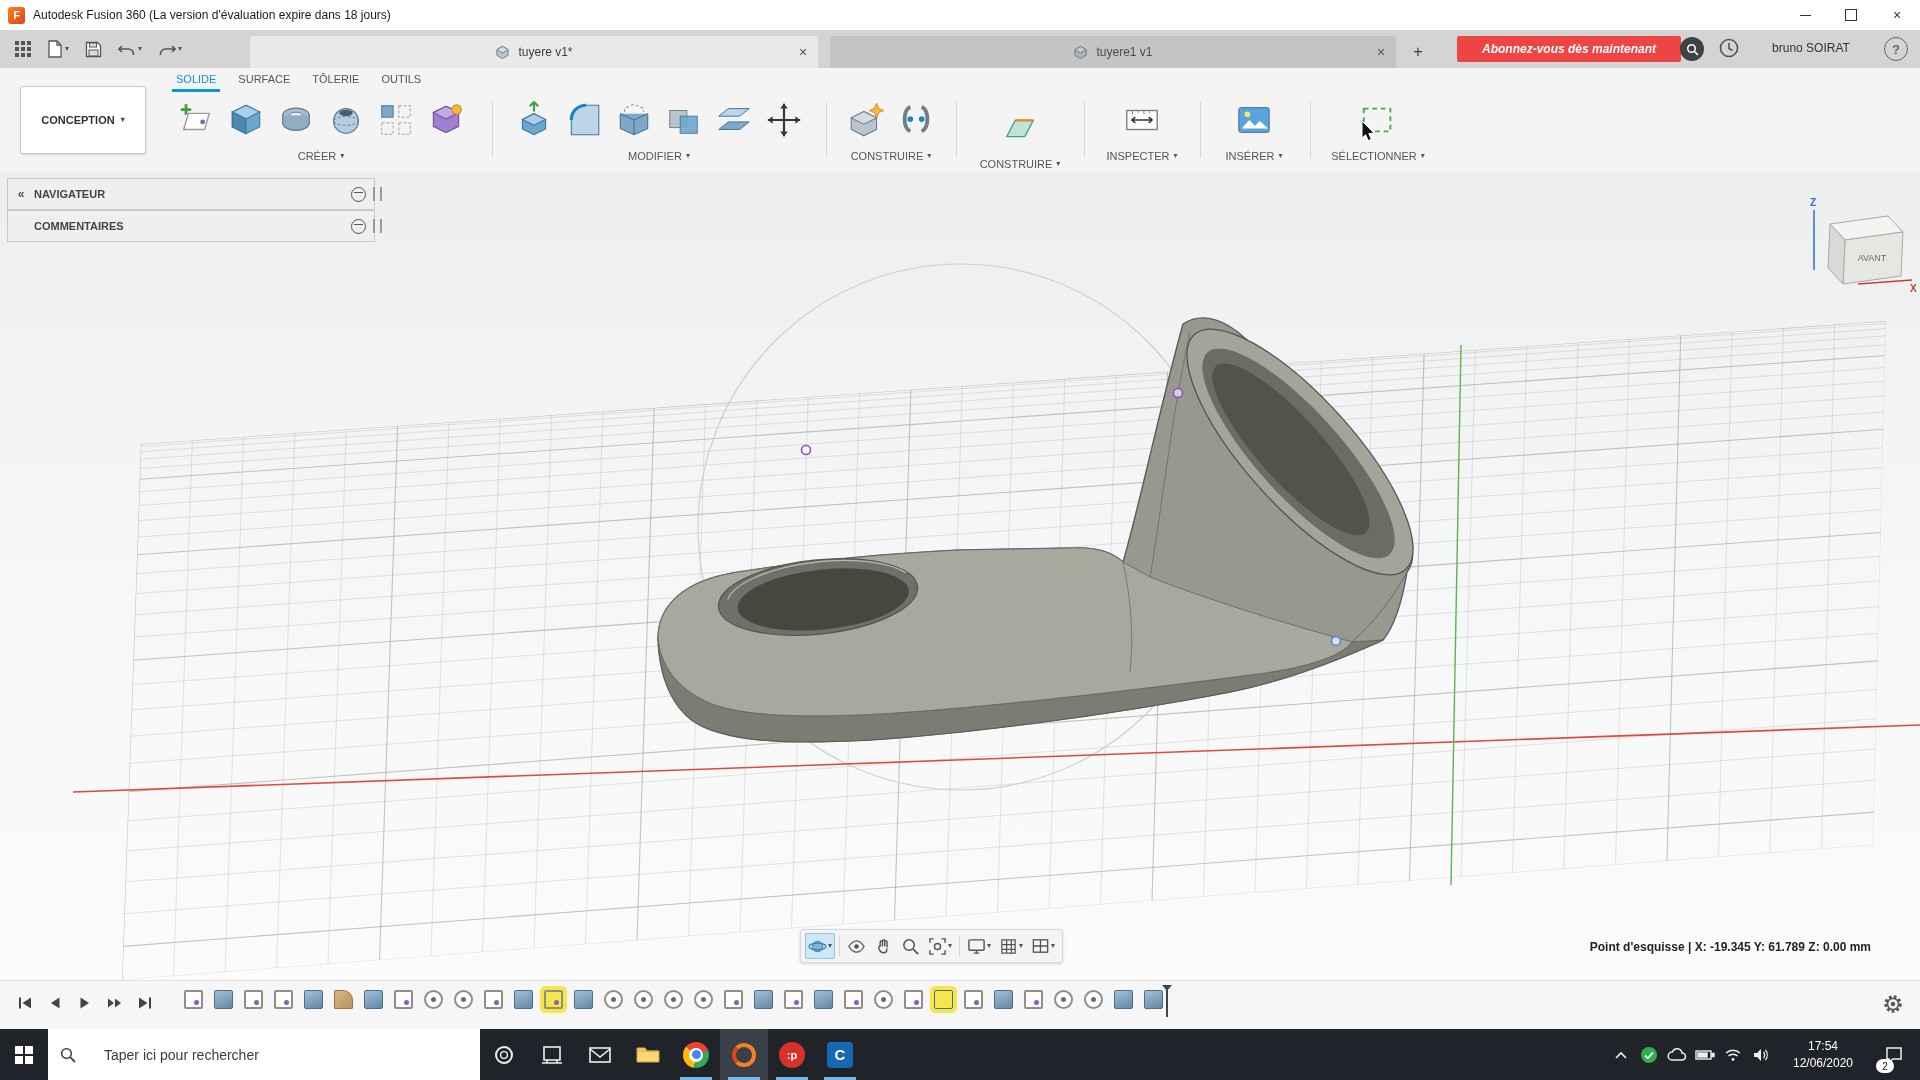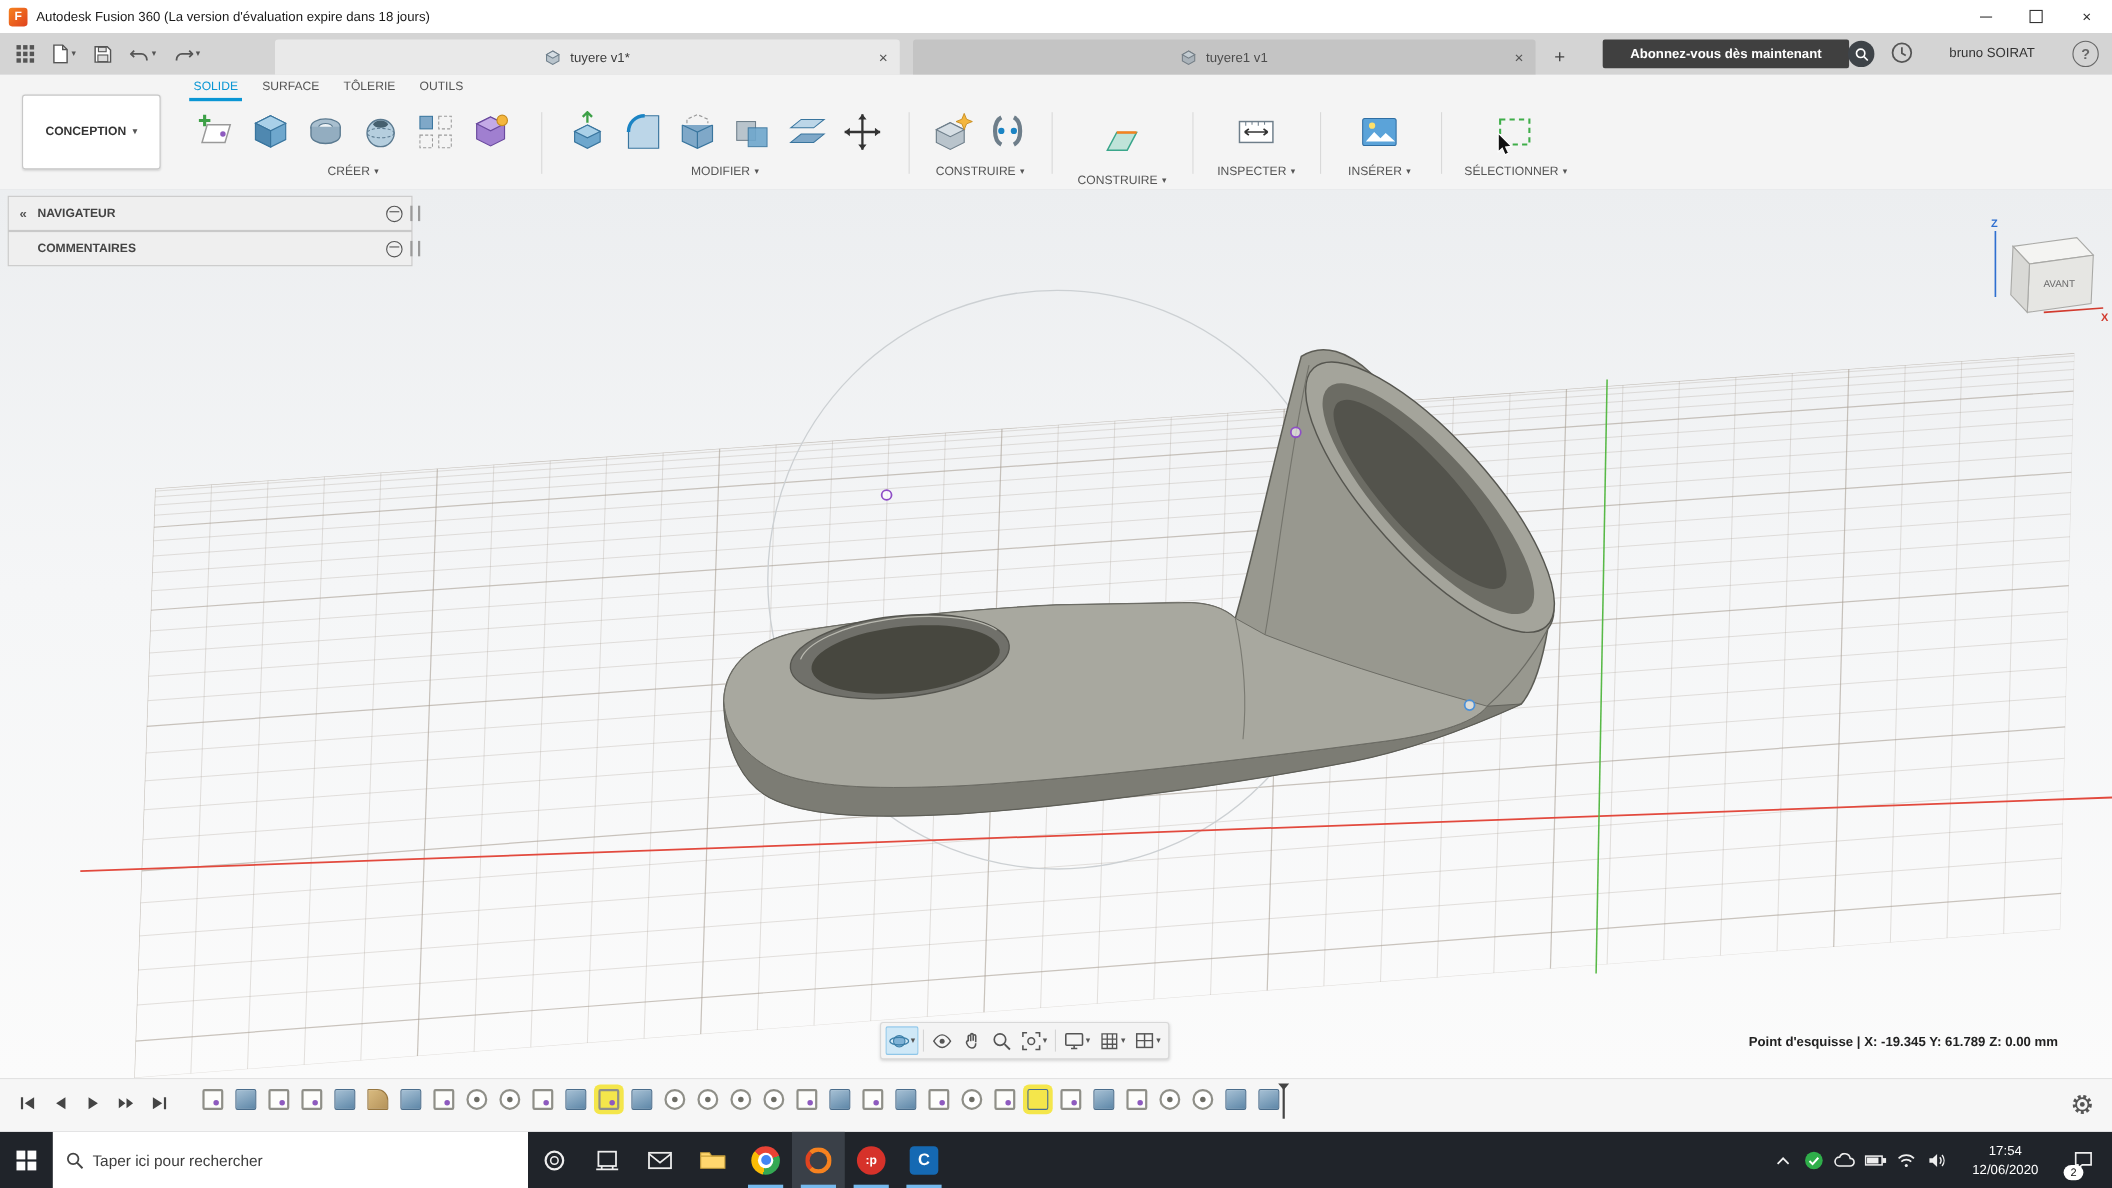--- a/index.html
+++ b/index.html
@@ -26,22 +26,22 @@
   .caret{font-size:8px;color:#555;line-height:1;}
   .waffle{display:grid;grid-template-columns:repeat(3,4px);grid-gap:2px;}
   .waffle i{width:4px;height:4px;background:#555;}
   .doc-tab{position:absolute;top:6px;height:32px;display:flex;align-items:center;justify-content:center;
     gap:8px;font-size:12px;color:#3c3c3c;border-radius:3px 3px 0 0;}
   .doc-tab .tab-close{margin-left:4px;color:#555;font-size:14px;width:18px;text-align:center;position:absolute;right:6px;}
   #tab-1{left:250px;width:568px;background:#e9e9e9;}
   #tab-2{left:830px;width:566px;background:#c4c4c4;color:#4c4c4c;}
   #tab-add{position:absolute;left:1406px;top:10px;width:24px;height:24px;display:flex;align-items:center;
     justify-content:center;font-size:17px;color:#444;}
-  #subscribe-btn{position:absolute;left:1457px;top:6px;width:224px;height:26px;background:#404040;color:#fff;
-    font-size:12px;font-weight:bold;display:flex;align-items:center;justify-content:center;border-radius:2px;}
+  #subscribe-btn{position:absolute;left:1457px;top:6px;width:224px;height:26px;background:#ef4444;color:#fff;
+    font-size:12px;font-weight:bold;display:flex;align-items:center;justify-content:center;border-radius:2px;font-style:italic;}
   #job-icon{position:absolute;left:1680px;top:7px;width:24px;height:24px;border-radius:50%;background:#3e4348;
     display:flex;align-items:center;justify-content:center;}
   #clock-icon{position:absolute;left:1718px;top:7px;}
   #user-name{position:absolute;left:1756px;top:11px;font-size:12px;color:#333;width:110px;text-align:center;}
   #help-icon{position:absolute;left:1884px;top:7px;width:22px;height:22px;border-radius:50%;border:1.5px solid #666;
     color:#666;font-size:13px;font-weight:bold;display:flex;align-items:center;justify-content:center;}
 
   
   #ribbon{left:0;top:68px;width:1920px;height:104px;background:#f4f4f4;border-bottom:1px solid #d6d6d6;}
   #workspace-btn{position:absolute;left:20px;top:18px;width:124px;height:66px;background:#fff;border:1px solid #c8c8c8;
@@ -99,21 +99,21 @@
   #tl-marker{position:absolute;left:1166px;top:6px;width:0;height:30px;border-left:2.5px solid #444;}
   #tl-marker::before{content:"";position:absolute;left:-6px;top:-2px;border-left:5px solid transparent;
     border-right:5px solid transparent;border-top:6px solid #444;}
   #tl-gear{position:absolute;right:16px;top:12px;}
 
   
   #taskbar{left:0;top:1029px;width:1920px;height:51px;background:#20242a;display:flex;align-items:stretch;color:#fff;}
   .tb-btn{width:48px;display:flex;align-items:center;justify-content:center;}
   #start-logo{display:grid;grid-template-columns:8px 8px;grid-gap:2px;}
   #start-logo i{width:8px;height:8px;background:#fdfdfd;}
-  #search-box{width:408px;background:#fff;display:flex;align-items:center;gap:6px;padding:0 12px;}
+  #search-box{width:408px;background:#fff;display:flex;align-items:center;gap:26px;padding:0 12px;}
   #search-input{border:none;outline:none;font-size:14px;color:#222;flex:1;background:transparent;
     font-family:"Liberation Sans",sans-serif;}
   #search-input::placeholder{color:#3c3c3c;}
   .tb-app{width:48px;display:flex;align-items:center;justify-content:center;position:relative;}
   .tb-app.open::after{content:"";position:absolute;left:8px;right:8px;bottom:0;height:3px;background:#76b9ed;}
   .tb-app.active{background:#3a4048;}
   #tray{margin-left:auto;display:flex;align-items:center;gap:2px;padding-right:4px;}
   .tray-ico{width:26px;height:51px;display:flex;align-items:center;justify-content:center;}
   #clock-block{width:86px;text-align:center;font-size:12px;line-height:1.35;padding:0 4px;}
   #notif{width:44px;height:51px;display:flex;align-items:center;justify-content:center;position:relative;}

